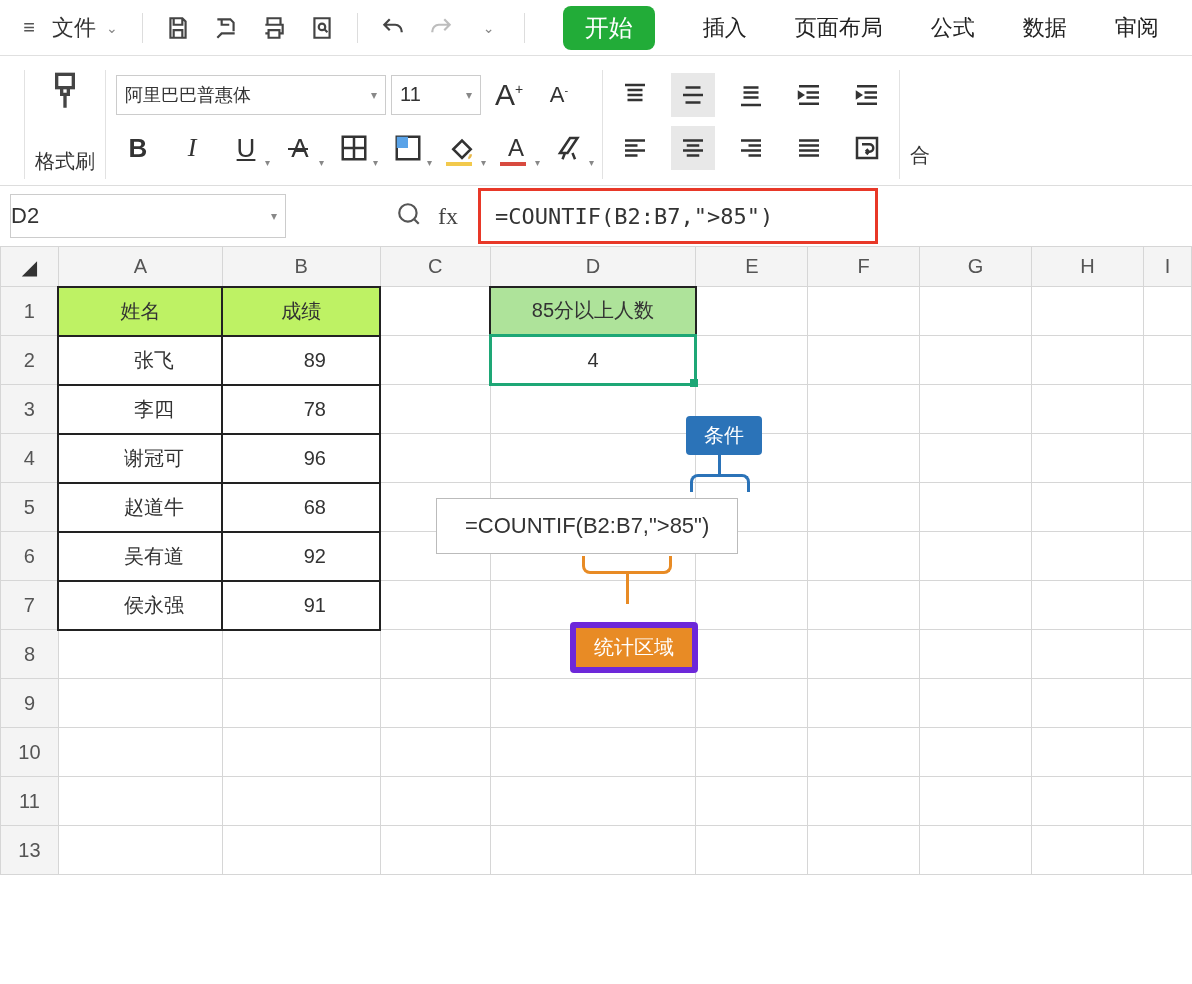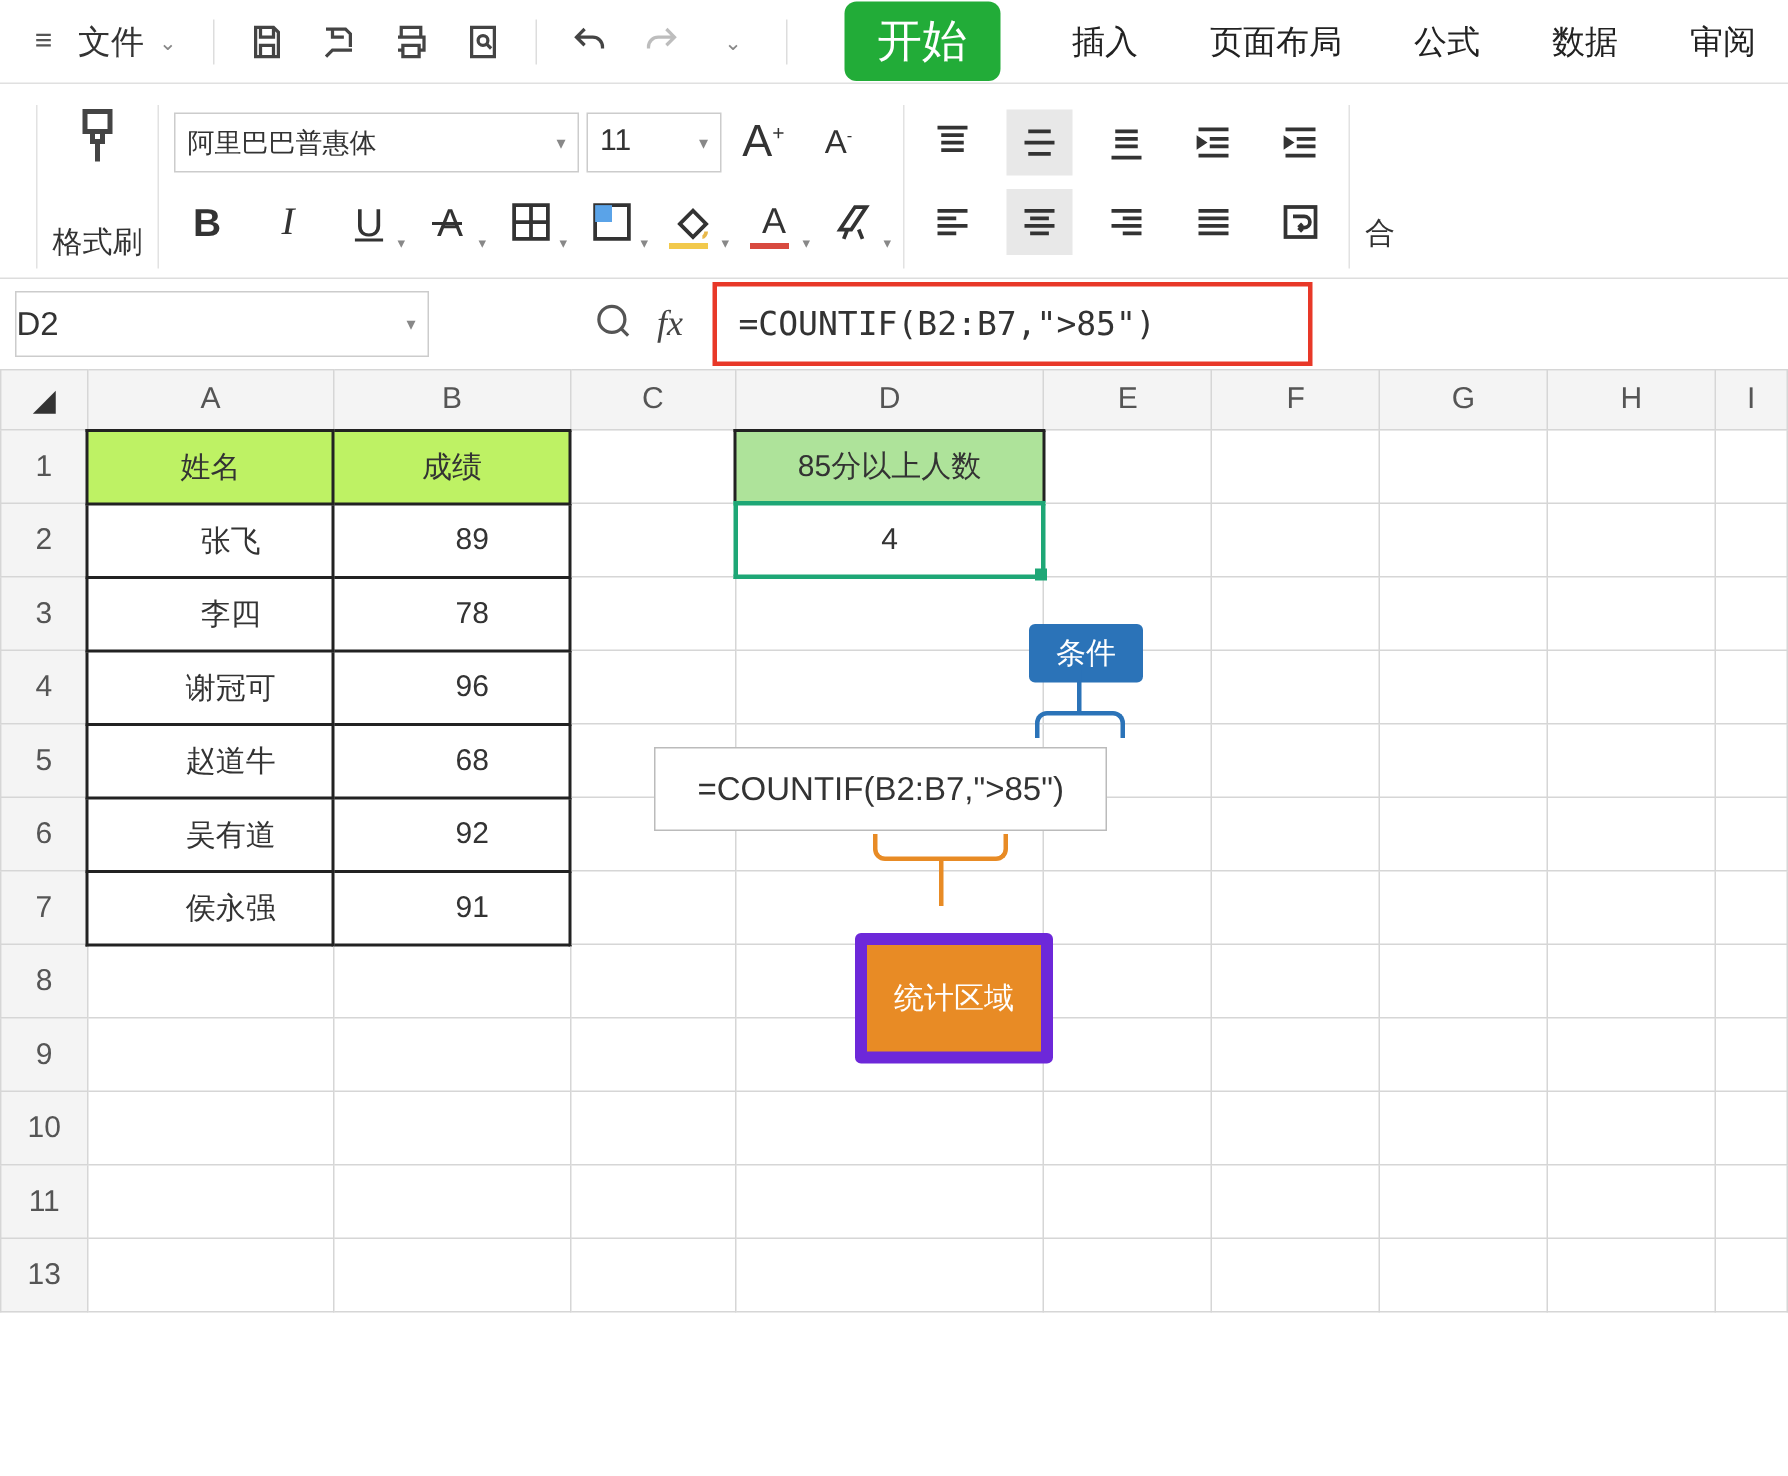--- a/index.html
+++ b/index.html
@@ -6,21 +6,21 @@
   body { font-family: "Microsoft YaHei", Arial, sans-serif; background: #fff; color: #333; overflow: hidden; width: 1192px; height: 984px; position: relative; }
 
   
   .menubar { display: flex; align-items: center; height: 56px; border-bottom: 1px solid #e0e0e0; padding-left: 18px; gap: 6px; }
   .hamburger { font-size: 20px; color: #555; width: 22px; text-align: center; }
   .file-menu { font-size: 22px; color: #333; margin: 0 4px 0 6px; cursor: pointer; }
   .file-caret { font-size: 14px; color: #888; margin-right: 10px; }
   .vbar { width: 1px; height: 30px; background: #ddd; margin: 0 8px; }
   .qa-btn { width: 42px; height: 42px; display: flex; align-items: center; justify-content: center; color: #444; cursor: pointer; }
   .qa-btn svg { width: 26px; height: 26px; fill: none; stroke: #444; stroke-width: 2; }
-  .tab-start { background: #22ac38; color: #fff; font-size: 30px; padding: 6px 22px; border-radius: 8px; margin-left: 24px; cursor: pointer; }
+  .tab-start { background: #22ac38; color: #fff; font-size: 24px; padding: 6px 22px; border-radius: 8px; margin-left: 24px; cursor: pointer; }
   .tab { font-size: 22px; color: #222; margin-left: 42px; cursor: pointer; }
 
   
   .ribbon { display: flex; align-items: stretch; height: 130px; border-bottom: 1px solid #ddd; padding: 8px 0 0 8px; }
   .ribbon-group { display: flex; flex-direction: column; justify-content: space-between; padding: 4px 6px 10px 6px; }
   .ribbon-sep { width: 1px; background: #e2e2e2; margin: 6px 4px; }
   .rb-row { display: flex; align-items: center; gap: 6px; height: 56px; }
   .big-icon { width: 46px; height: 46px; display: flex; align-items: center; justify-content: center; }
   .big-icon svg { width: 40px; height: 40px; fill: none; stroke: #444; stroke-width: 2; }
   .lbl { font-size: 20px; color: #333; }
@@ -37,21 +37,21 @@
 
   .A-big { font-size: 30px; font-weight: 500; }
   .A-small { font-size: 22px; font-weight: 500; }
 
   
   .fxrow { display: flex; align-items: center; height: 60px; padding: 6px 10px; gap: 20px; }
   .namebox { border: 1px solid #ccc; width: 276px; height: 44px; display: flex; align-items: center; justify-content: flex-start; font-size: 22px; position: relative; cursor: text; }
   .namebox .nb-caret { position: absolute; right: 8px; font-size: 12px; color: #888; cursor: pointer; }
   .fx-pre { display: flex; align-items: center; gap: 16px; margin-left: 90px; }
   .fx-pre svg { width: 26px; height: 26px; fill: none; stroke: #555; stroke-width: 2; }
-  .fx-label { font-style: italic; font-size: 24px; font-family: Georgia, serif; color: #444; }
+  .fx-label { font-size: 24px; font-family: Georgia, serif; color: #444; }
   .formula-bar { border: 3px solid #e83828; height: 56px; flex: 0 0 400px; display: flex; align-items: center; padding: 0 14px; font-family: Consolas, monospace; font-size: 22px; cursor: text; }
 
   
   .grid-wrap { position: relative; }
   table.sheet { border-collapse: collapse; table-layout: fixed; }
   table.sheet th, table.sheet td { border: 1px solid #d6d6d6; font-size: 20px; text-align: center; height: 49px; font-weight: normal; }
   table.sheet th.corner { background: #f4f4f4; width: 58px; height: 40px; }
   table.sheet th.colh { background: #f4f4f4; height: 40px; font-size: 20px; color: #555; }
   table.sheet th.rowh { background: #f4f4f4; width: 58px; font-size: 20px; color: #555; }
   th.rowh.sel { background: #d6ead6; }
@@ -63,21 +63,21 @@
   
   td.dh { background: #bef264; border: 2px solid #222 !important; font-size: 22px; }
   td.dc { border: 2px solid #222 !important; font-size: 22px; padding-left: 27px; }
   td.d1h { background: #aee39a; border: 2px solid #222 !important; font-size: 22px; }
   td.d2sel { border: 3px solid #1ea776 !important; font-size: 22px; position: relative; }
   .sel-handle { position: absolute; right: -4px; bottom: -4px; width: 8px; height: 8px; background: #1ea776; }
 
   
   .overlay { position: absolute; pointer-events: none; }
   .badge-blue { background: #2b73b8; color: #fff; font-size: 20px; padding: 6px 18px; border-radius: 4px; position: absolute; }
-  .badge-orange { background: #e88b25; color: #fff; font-size: 20px; padding: 22px 18px; border-radius: 4px; position: absolute; border: 8px solid #6d28d9; }
+  .badge-orange { background: #e88b25; color: #fff; font-size: 20px; padding: 6px 18px; border-radius: 4px; position: absolute; border: 6px solid #6d28d9; }
   .formula-box { background: #fff; border: 1px solid #bbb; font-size: 22px; padding: 14px 28px; position: absolute; font-family: Arial, sans-serif; }
   .bracket-blue { position: absolute; border: 3px solid #2b73b8; border-bottom: none; border-radius: 8px 8px 0 0; }
   .bracket-orange { position: absolute; border: 3px solid #e88b25; border-top: none; border-radius: 0 0 8px 8px; }
   .conn-blue { position: absolute; width: 3px; background: #2b73b8; }
   .conn-orange { position: absolute; width: 3px; background: #e88b25; }
 </style>
 </head>
 <body>
 
 <div class="menubar">

